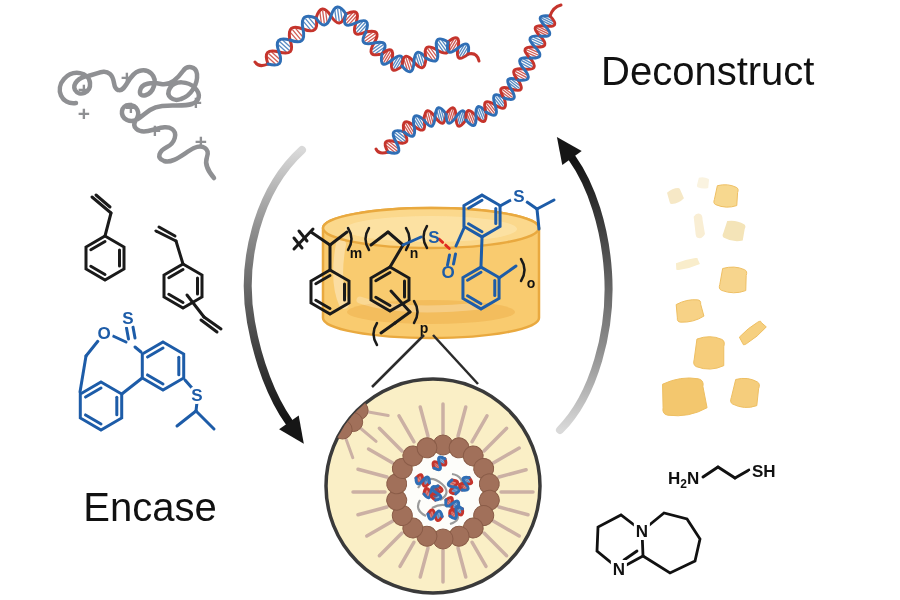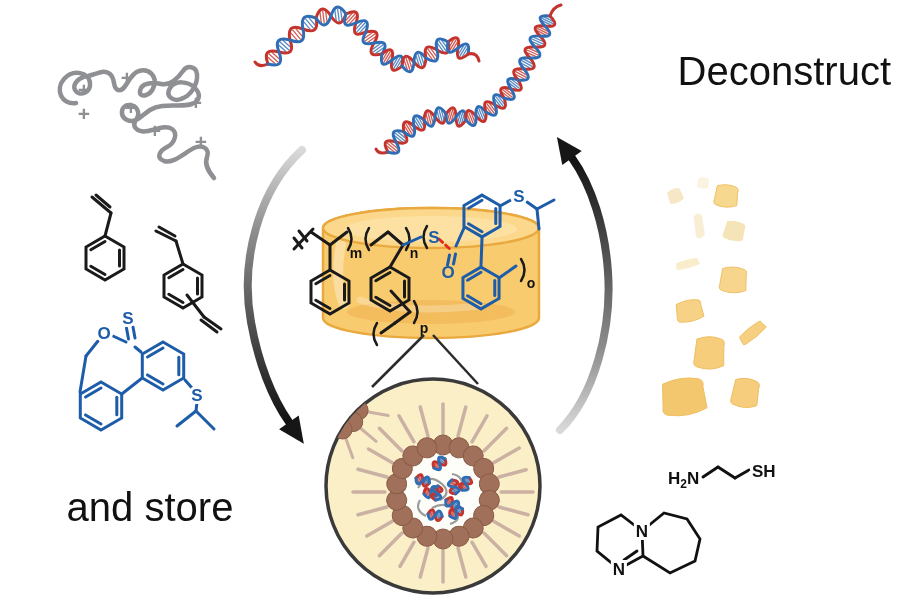--- a/index.html
+++ b/index.html
@@ -1,21 +1,21 @@
 <!DOCTYPE html>
 <html><head>
 <meta charset="utf-8">
 <style>
   html,body{margin:0;padding:0;background:#ffffff;}
   .canvas{position:relative;width:900px;height:600px;background:#ffffff;overflow:hidden;
           font-family:"Liberation Sans", sans-serif;}
   svg{position:absolute;left:0;top:0;}
   .big-label{position:absolute;color:#111;font-size:40px;line-height:46px;letter-spacing:0;}
   .big-label.encase{left:40px;top:484px;width:220px;text-align:center;}
-  .big-label.deconstruct{left:601px;top:48px;width:290px;text-align:right;}
+  .big-label.deconstruct{left:601px;top:48px;width:290px;text-align:left;}
   text{font-family:"Liberation Sans", sans-serif;}
   .atom{font-weight:bold;font-size:17px;}
   .atom-halo{paint-order:stroke;stroke:#ffffff;stroke-width:6px;}
   .sub{font-weight:bold;font-size:14px;fill:#111;}
   .plus{font-weight:bold;font-size:21px;fill:#8f9093;}
 </style>
 </head>
 <body>
 
 <div class="canvas">
@@ -348,19 +348,19 @@
     <line x1="624" y1="560" x2="637" y2="551"></line>
     <path d="M642 531 L664 513 L687 519 L700 539 L695 561 L670 573 L643 556"></path>
     <g stroke="none" fill="#111" text-anchor="middle">
       <text class="atom atom-halo" x="642" y="537">N</text>
       <text class="atom atom-halo" x="619" y="575">N</text>
     </g>
   </g>
 </svg>
 
 <div class="big-label encase">
-  <div>and store</div>
+  <div>Encase</div>
 </div>
 <div class="big-label deconstruct">
   <div>Deconstruct</div>
 </div>
 
 </div>
 
 </body></html>

